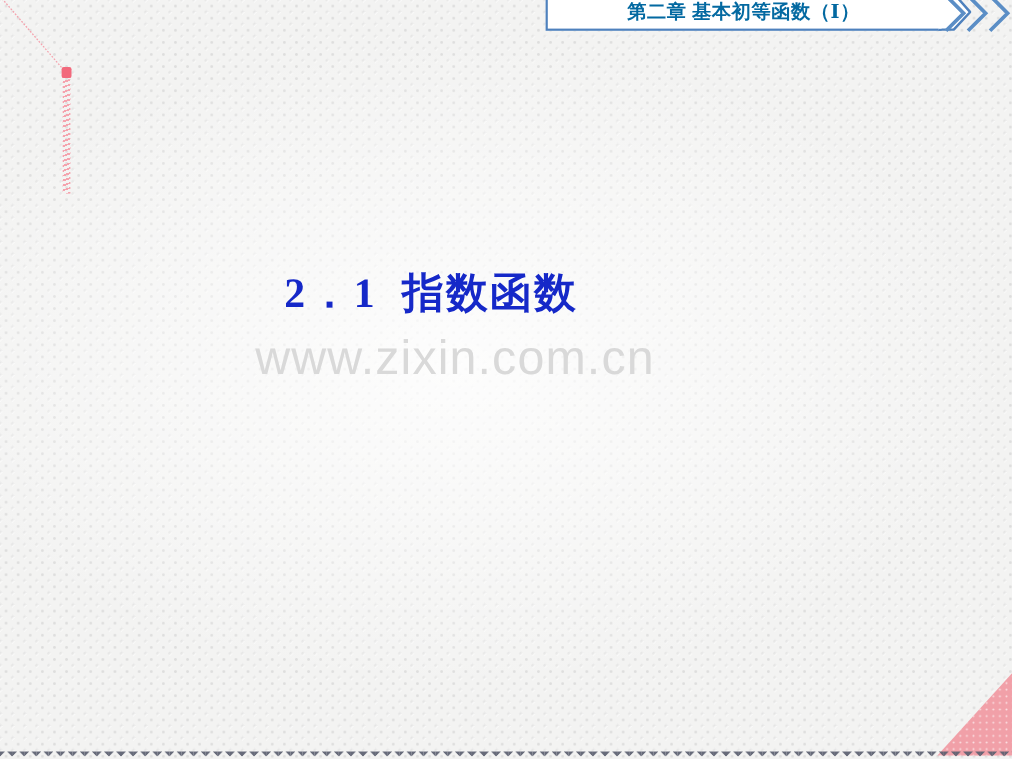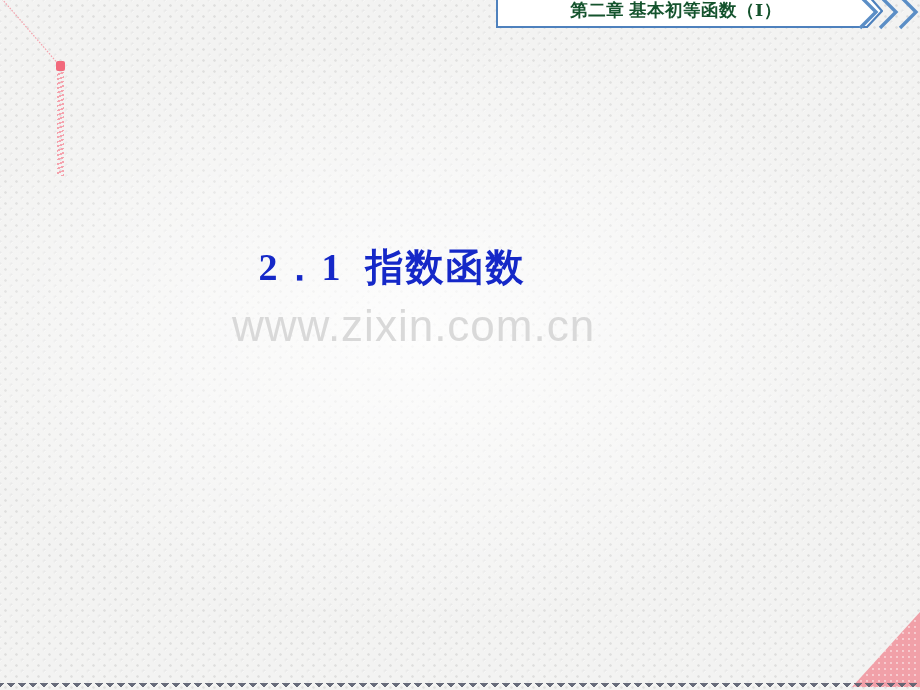--- a/index.html
+++ b/index.html
@@ -52,21 +52,21 @@
     width: 360px;
     height: 34px;
     background: #ffffff;
     border: 2px solid #4e81bd;
     box-sizing: border-box;
     display: flex;
     align-items: center;
     justify-content: center;
   }
   .header-banner-title {
-    color: #14532d;
+    color: #0369a1;
     font-family: "Liberation Serif", "DejaVu Serif", serif;
     font-weight: bold;
     font-size: 17.5px;
     letter-spacing: 0.5px;
     white-space: nowrap;
     line-height: 1;
     padding-bottom: 1px;
   }
   
   .header-banner-point {

